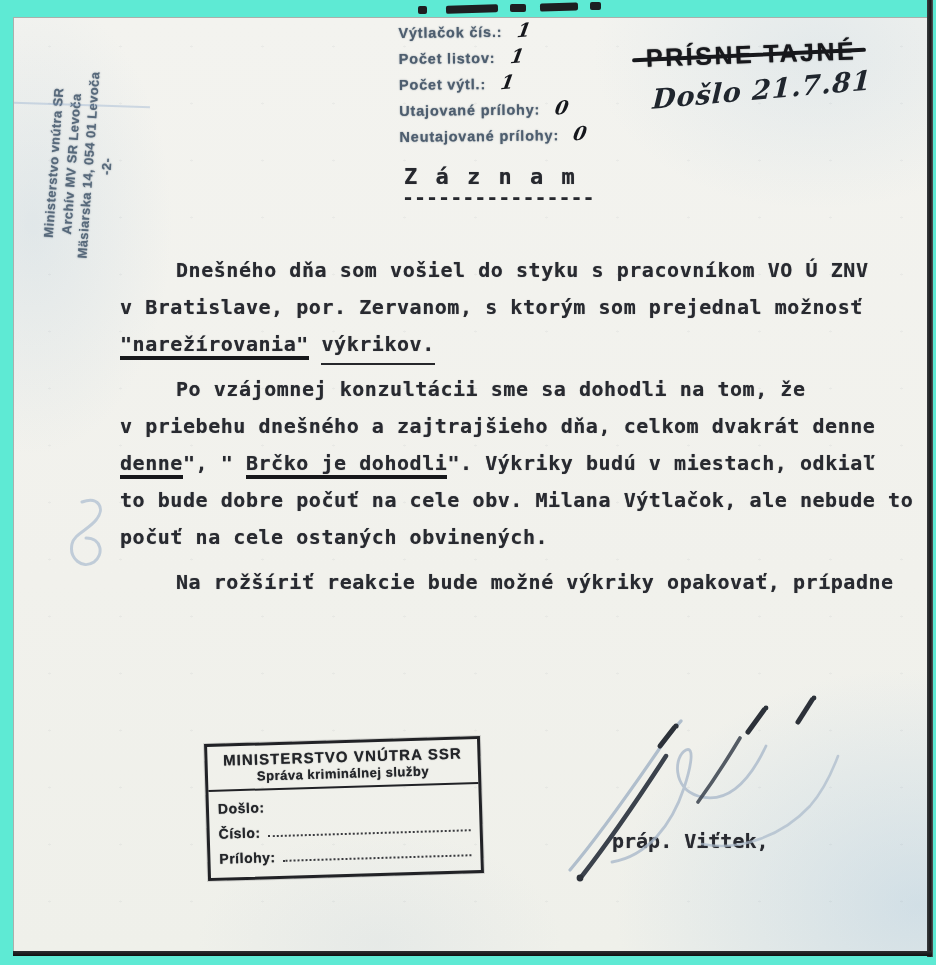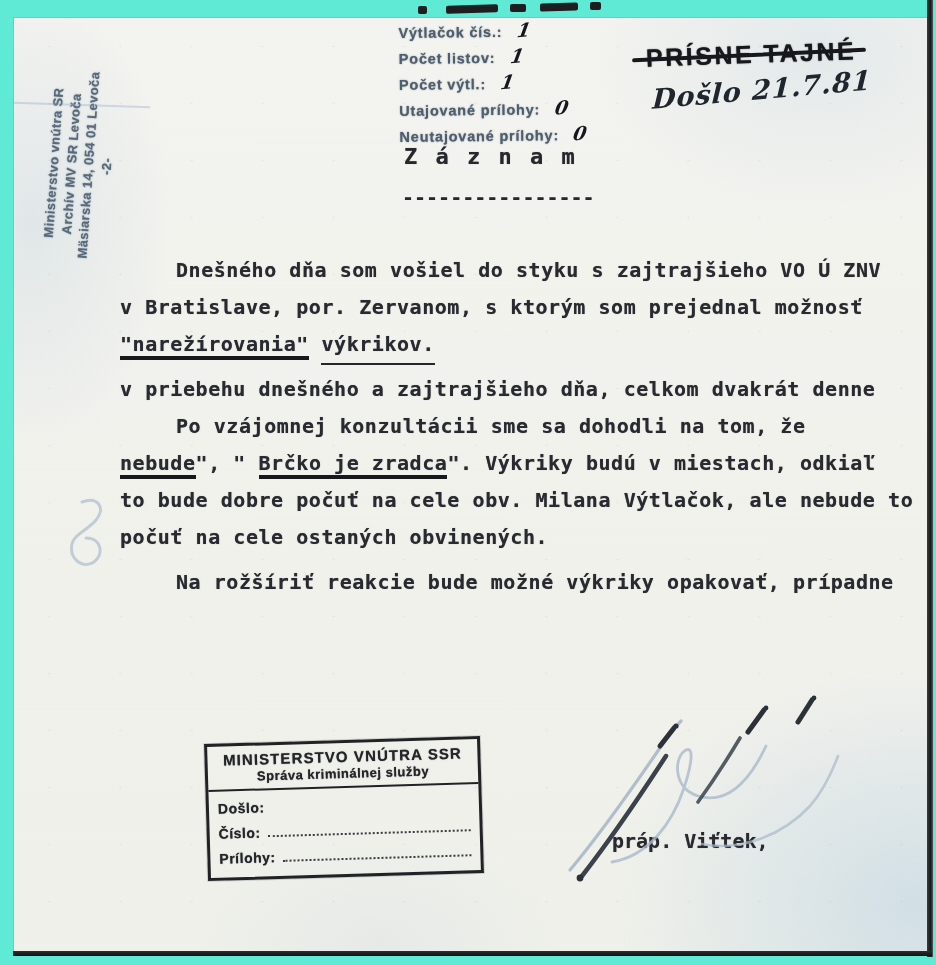--- a/index.html
+++ b/index.html
@@ -49,21 +49,21 @@
   
   .archive-stamp{position:absolute;left:-23px;top:122px;width:222px;height:86px;
     transform:rotate(-86deg);text-align:center;
     font-family:"Liberation Sans",sans-serif;font-size:13px;font-weight:700;
     color:#57697b;letter-spacing:0.4px;line-height:17.5px;
     text-shadow:0 0 1.6px rgba(87,105,123,0.8);}
   .crease{position:absolute;left:14px;top:104px;width:136px;height:2px;
     background:rgba(128,158,198,0.32);transform:rotate(2deg);}
 
   
-  .doc-title{position:absolute;left:404px;top:144px;font-size:22px;font-weight:700;
+  .doc-title{position:absolute;left:404px;top:164px;font-size:22px;font-weight:700;
     letter-spacing:2.5px;color:#26282e;white-space:pre;text-shadow:0 0 0.7px rgba(40,42,48,0.7);}
   .title-dashes{position:absolute;left:402px;top:185px;font-size:20px;font-weight:700;
     color:#26282e;letter-spacing:0;white-space:pre;}
 
   
   .doc-body{position:absolute;left:120px;top:258px;width:812px;font-size:20px;font-weight:700;
     letter-spacing:0.55px;color:#282a30;text-shadow:0 0 0.8px rgba(45,47,53,0.6);}
   .paragraph{margin-bottom:8px;}
   .bline{height:37px;white-space:pre;}
   .bline.indent{padding-left:56px;}
@@ -142,28 +142,28 @@
 
   <svg class="pencil-mark" width="72" height="92" viewBox="0 0 72 92">
     <path d="M44,8 C60,2 68,14 58,26 C50,36 36,40 34,50 C31,64 44,76 56,68 C66,61 64,44 48,44" fill="none" stroke="#b7c6d5" stroke-width="3" stroke-linecap="round" opacity="0.85"></path>
   </svg>
 
   <div class="doc-title">Z á z n a m</div>
   <div class="title-dashes">----------------</div>
 
   <div class="doc-body">
       <div class="paragraph">
-        <div class="bline indent"><span>Dnešného dňa som vošiel do styku s zajtrajšieho VO Ú ZNV</span></div>
+        <div class="bline indent"><span>Dnešného dňa som vošiel do styku s pracovníkom VO Ú ZNV</span></div>
         <div class="bline"><span>v Bratislave, por. Zervanom, s ktorým som prejednal možnosť</span></div>
         <div class="bline"><span class="u-thick">"narežírovania"</span><span> </span><span class="u-thin">výkrikov.</span></div>
       </div>
       <div class="paragraph">
+        <div class="bline indent"><span>Po vzájomnej konzultácii sme sa dohodli na tom, že</span></div>
         <div class="bline"><span>v priebehu dnešného a zajtrajšieho dňa, celkom dvakrát denne</span></div>
-        <div class="bline indent"><span>Po vzájomnej konzultácii sme sa dohodli na tom, že</span></div>
-        <div class="bline"><span class="u-thick">nebude</span><span>", " </span><span class="u-thick">Brčko je zradca</span><span>". Výkriky budú v miestach, odkiaľ</span></div>
+        <div class="bline"><span class="u-thick">denne</span><span>", " </span><span class="u-thick">Brčko je dohodli</span><span>". Výkriky budú v miestach, odkiaľ</span></div>
         <div class="bline"><span>to bude dobre počuť na cele obv. Milana Výtlačok, ale nebude to</span></div>
         <div class="bline"><span>počuť na cele ostaných obvinených.</span></div>
       </div>
       <div class="paragraph">
         <div class="bline indent"><span>Na rožšíriť reakcie bude možné výkriky opakovať, prípadne</span></div>
       </div>
     </div>
 
   <div class="stamp-box">
     <div class="sb-title">MINISTERSTVO VNÚTRA SSR</div>

